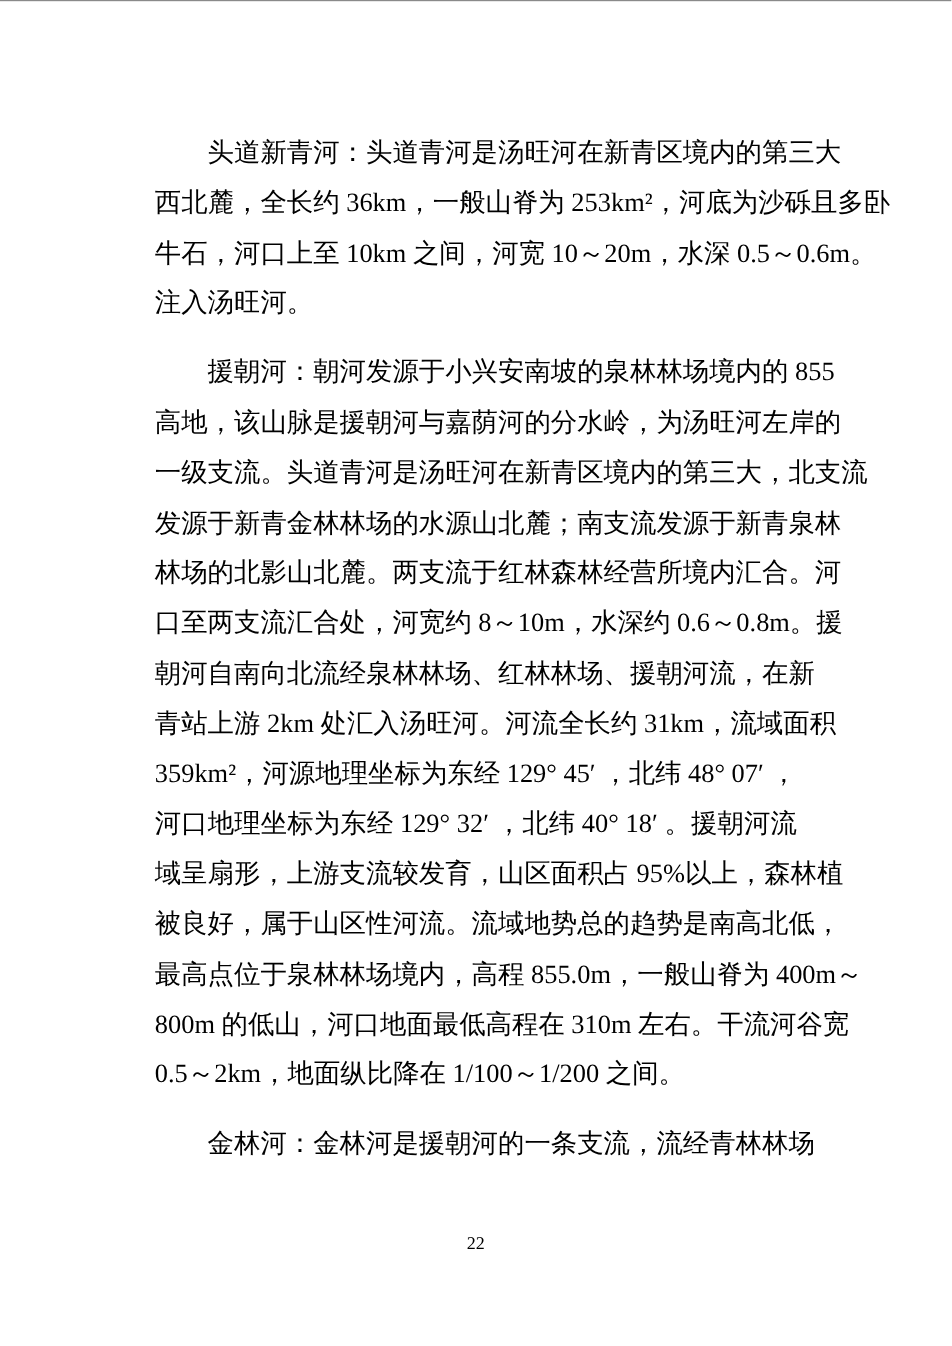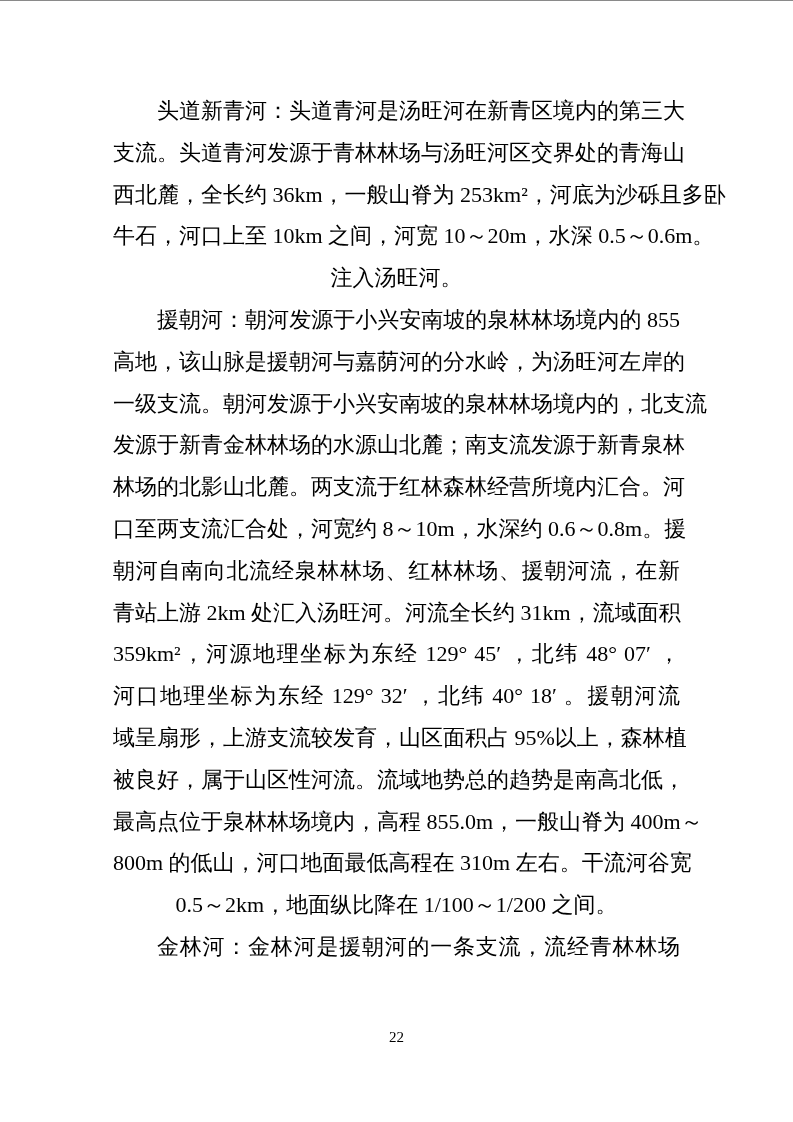--- a/index.html
+++ b/index.html
@@ -17,36 +17,36 @@
     overflow: hidden;
     border-top: 1px solid #8a8a8a;
     box-sizing: border-box;
   }
   .page-body {
     position: absolute;
     left: 113px;
     top: 89px;
     width: 567px;
   }
-  .para { margin: 0; padding: 0; font-family: Liberation Serif, serif; }
+  .para { margin: 16px; padding: 0; font-family: Liberation Serif, serif; }
   .line {
     height: 41.8px;
     line-height: 41.8px;
     font-size: 22px;
     white-space: nowrap;
     text-align: justify;
     text-align-last: justify;
     -moz-text-align-last: justify;
     letter-spacing: 0;
   }
   .line.indent {
     text-indent: 44px;
   }
   .line.end {
-    text-align: center;
+    text-align: left;
     text-align-last: auto;
     -moz-text-align-last: auto;
   }
   .page-number {
     position: absolute;
     left: 0;
     top: 1026px;
     width: 793px;
     text-align: center;
     font-size: 15px;
@@ -56,30 +56,29 @@
 </style>
 </head>
 <body>
 
 <div class="page">
 
   <div class="page-body">
 
     <div class="para">
       <div class="line indent">头道新青河：头道青河是汤旺河在新青区境内的第三大</div>
-      <div class="line">支流。头道青河发源于青林林场与汤旺河区交界处的青海山</div>
       <div class="line">西北麓，全长约 36km，一般山脊为 253km²，河底为沙砾且多卧</div>
       <div class="line">牛石，河口上至 10km 之间，河宽 10～20m，水深 0.5～0.6m。</div>
       <div class="line end">注入汤旺河。</div>
     </div>
 
     <div class="para">
       <div class="line indent">援朝河：朝河发源于小兴安南坡的泉林林场境内的 855</div>
       <div class="line">高地，该山脉是援朝河与嘉荫河的分水岭，为汤旺河左岸的</div>
-      <div class="line">一级支流。朝河发源于小兴安南坡的泉林林场境内的，北支流</div>
+      <div class="line">一级支流。头道青河是汤旺河在新青区境内的第三大，北支流</div>
       <div class="line">发源于新青金林林场的水源山北麓；南支流发源于新青泉林</div>
       <div class="line">林场的北影山北麓。两支流于红林森林经营所境内汇合。河</div>
       <div class="line">口至两支流汇合处，河宽约 8～10m，水深约 0.6～0.8m。援</div>
       <div class="line">朝河自南向北流经泉林林场、红林林场、援朝河流，在新</div>
       <div class="line">青站上游 2km 处汇入汤旺河。河流全长约 31km，流域面积</div>
       <div class="line">359km²，河源地理坐标为东经 129° 45′ ，北纬 48° 07′ ，</div>
       <div class="line">河口地理坐标为东经 129° 32′ ，北纬 40° 18′ 。援朝河流</div>
       <div class="line">域呈扇形，上游支流较发育，山区面积占 95%以上，森林植</div>
       <div class="line">被良好，属于山区性河流。流域地势总的趋势是南高北低，</div>
       <div class="line">最高点位于泉林林场境内，高程 855.0m，一般山脊为 400m～</div>

